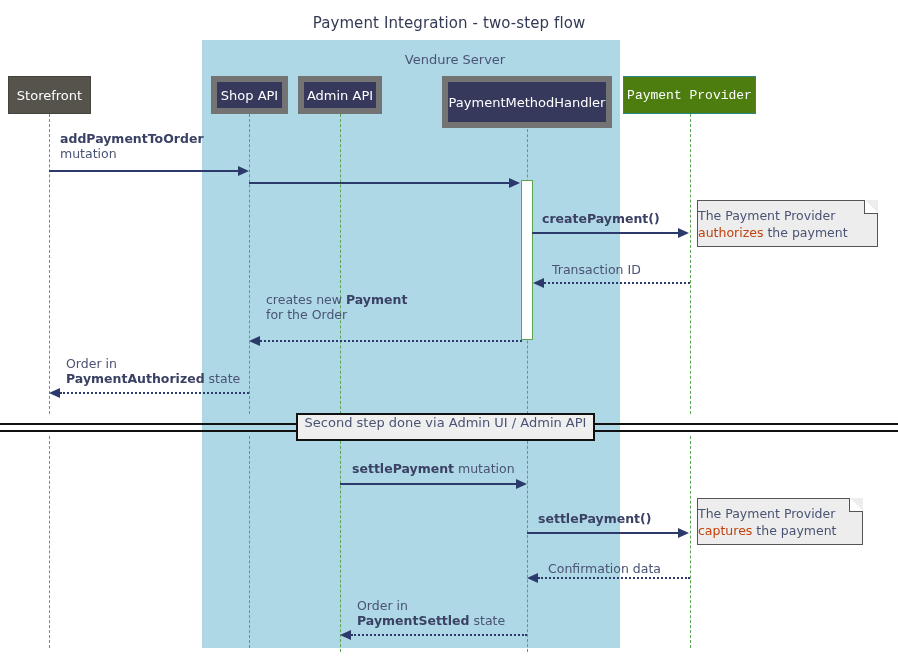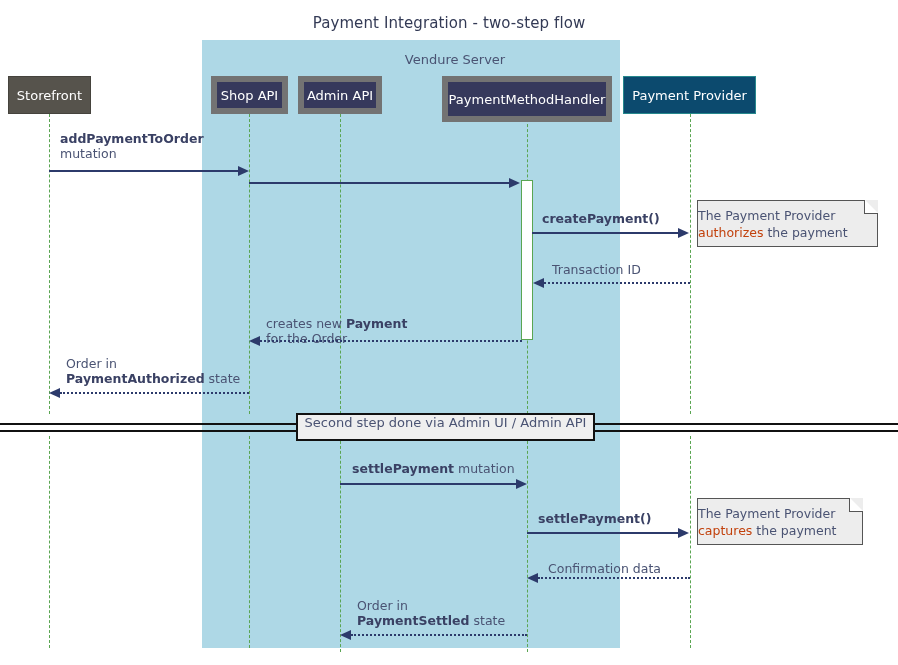--- a/index.html
+++ b/index.html
@@ -51,21 +51,21 @@
     display: flex;
     align-items: center;
     justify-content: center;
     color: #ffffff;
     font-size: 13px;
     box-sizing: border-box;
     white-space: nowrap;
   }
   .participant.dark   { background: #36395c; border: 6px solid #737373; }
   .participant.gray   { background: #56534c; border: 1px solid #45433d; }
-  .participant.teal   { background: #0c4a6e; border: 1px solid #26888d; }
+  .participant.teal   { background: #4d7c0f; border: 1px solid #26888d; font-family: Liberation Mono, monospace; }
   
   .activation {
     position: absolute;
     background: #ffffff;
     border: 1px solid #5aa552;
     box-sizing: border-box;
   }
   
   .msg-line {
     position: absolute;
@@ -182,21 +182,21 @@
   </div>
 
   <div class="participant dark" style="left:211px; top:76px; width:77px; height:38px;">
     <span>Shop API</span>
   </div>
 
   <div class="participant dark" style="left:298px; top:76px; width:84px; height:38px;">
     <span>Admin API</span>
   </div>
 
-  <div class="participant dark" style="left:442px; top:76px; width:170px; height:46px;">
+  <div class="participant dark" style="left:442px; top:76px; width:170px; height:52px;">
     <span>PaymentMethodHandler</span>
   </div>
 
   <div class="participant teal" style="left:623px; top:76px; width:133px; height:38px;">
     <span>Payment Provider</span>
   </div>
 
   <div class="activation" style="left:521px; top:180px; width:12px; height:160px;"></div>
 
   <div class="msg-label" style="left:60px; top:131px;">
@@ -214,21 +214,21 @@
   </div>
   <div class="msg-line" style="left:532px; top:232px; width:147px;"></div>
   <div class="arrow-head right" style="left:678px; top:228px;"></div>
 
   <div class="msg-label" style="left:552px; top:262px;">
     <span>Transaction ID</span>
   </div>
   <div class="msg-line dotted" style="left:544px; top:282px; width:146px;"></div>
   <div class="arrow-head left" style="left:533px; top:278px;"></div>
 
-  <div class="msg-label" style="left:266px; top:316px;">
+  <div class="msg-label" style="left:266px; top:292px;">
     <span>creates new </span><b>Payment</b><br>
     <span>for the Order</span>
   </div>
   <div class="msg-line dotted" style="left:260px; top:340px; width:262px;"></div>
   <div class="arrow-head left" style="left:249px; top:336px;"></div>
 
   <div class="msg-label" style="left:66px; top:356px;">
     <span>Order in</span><br>
     <b>PaymentAuthorized</b><span> state</span>
   </div>

